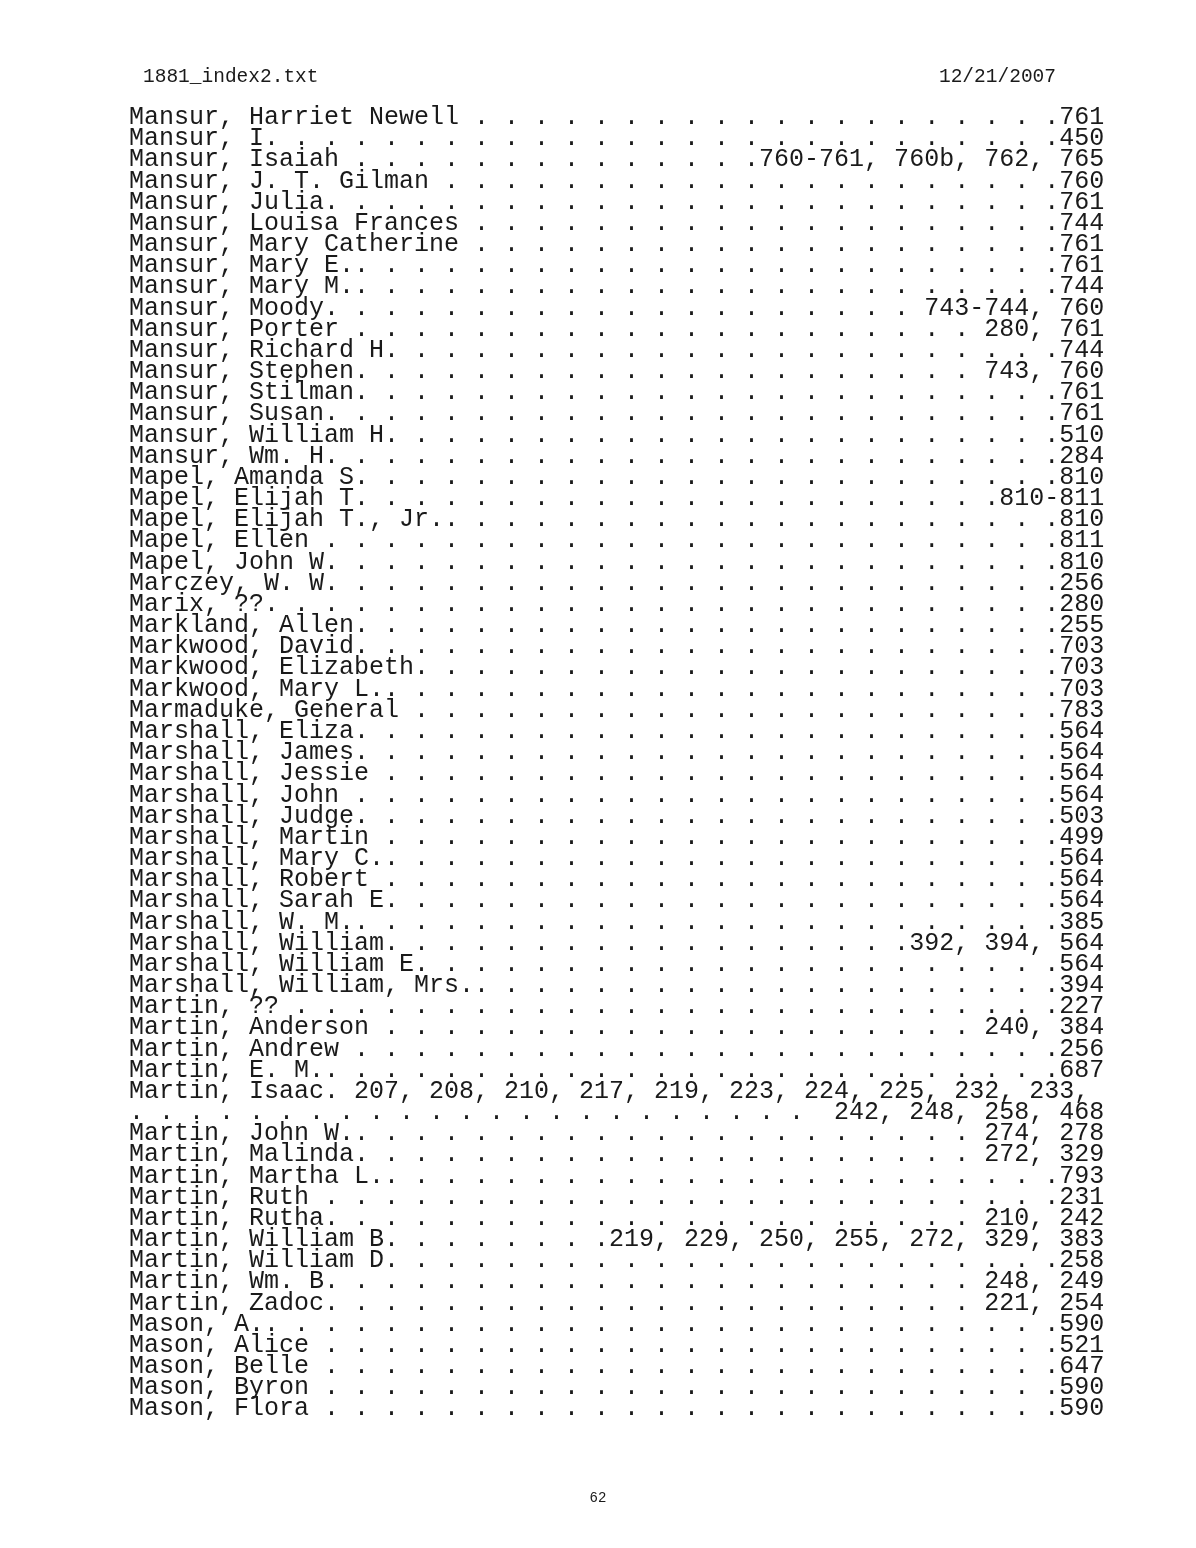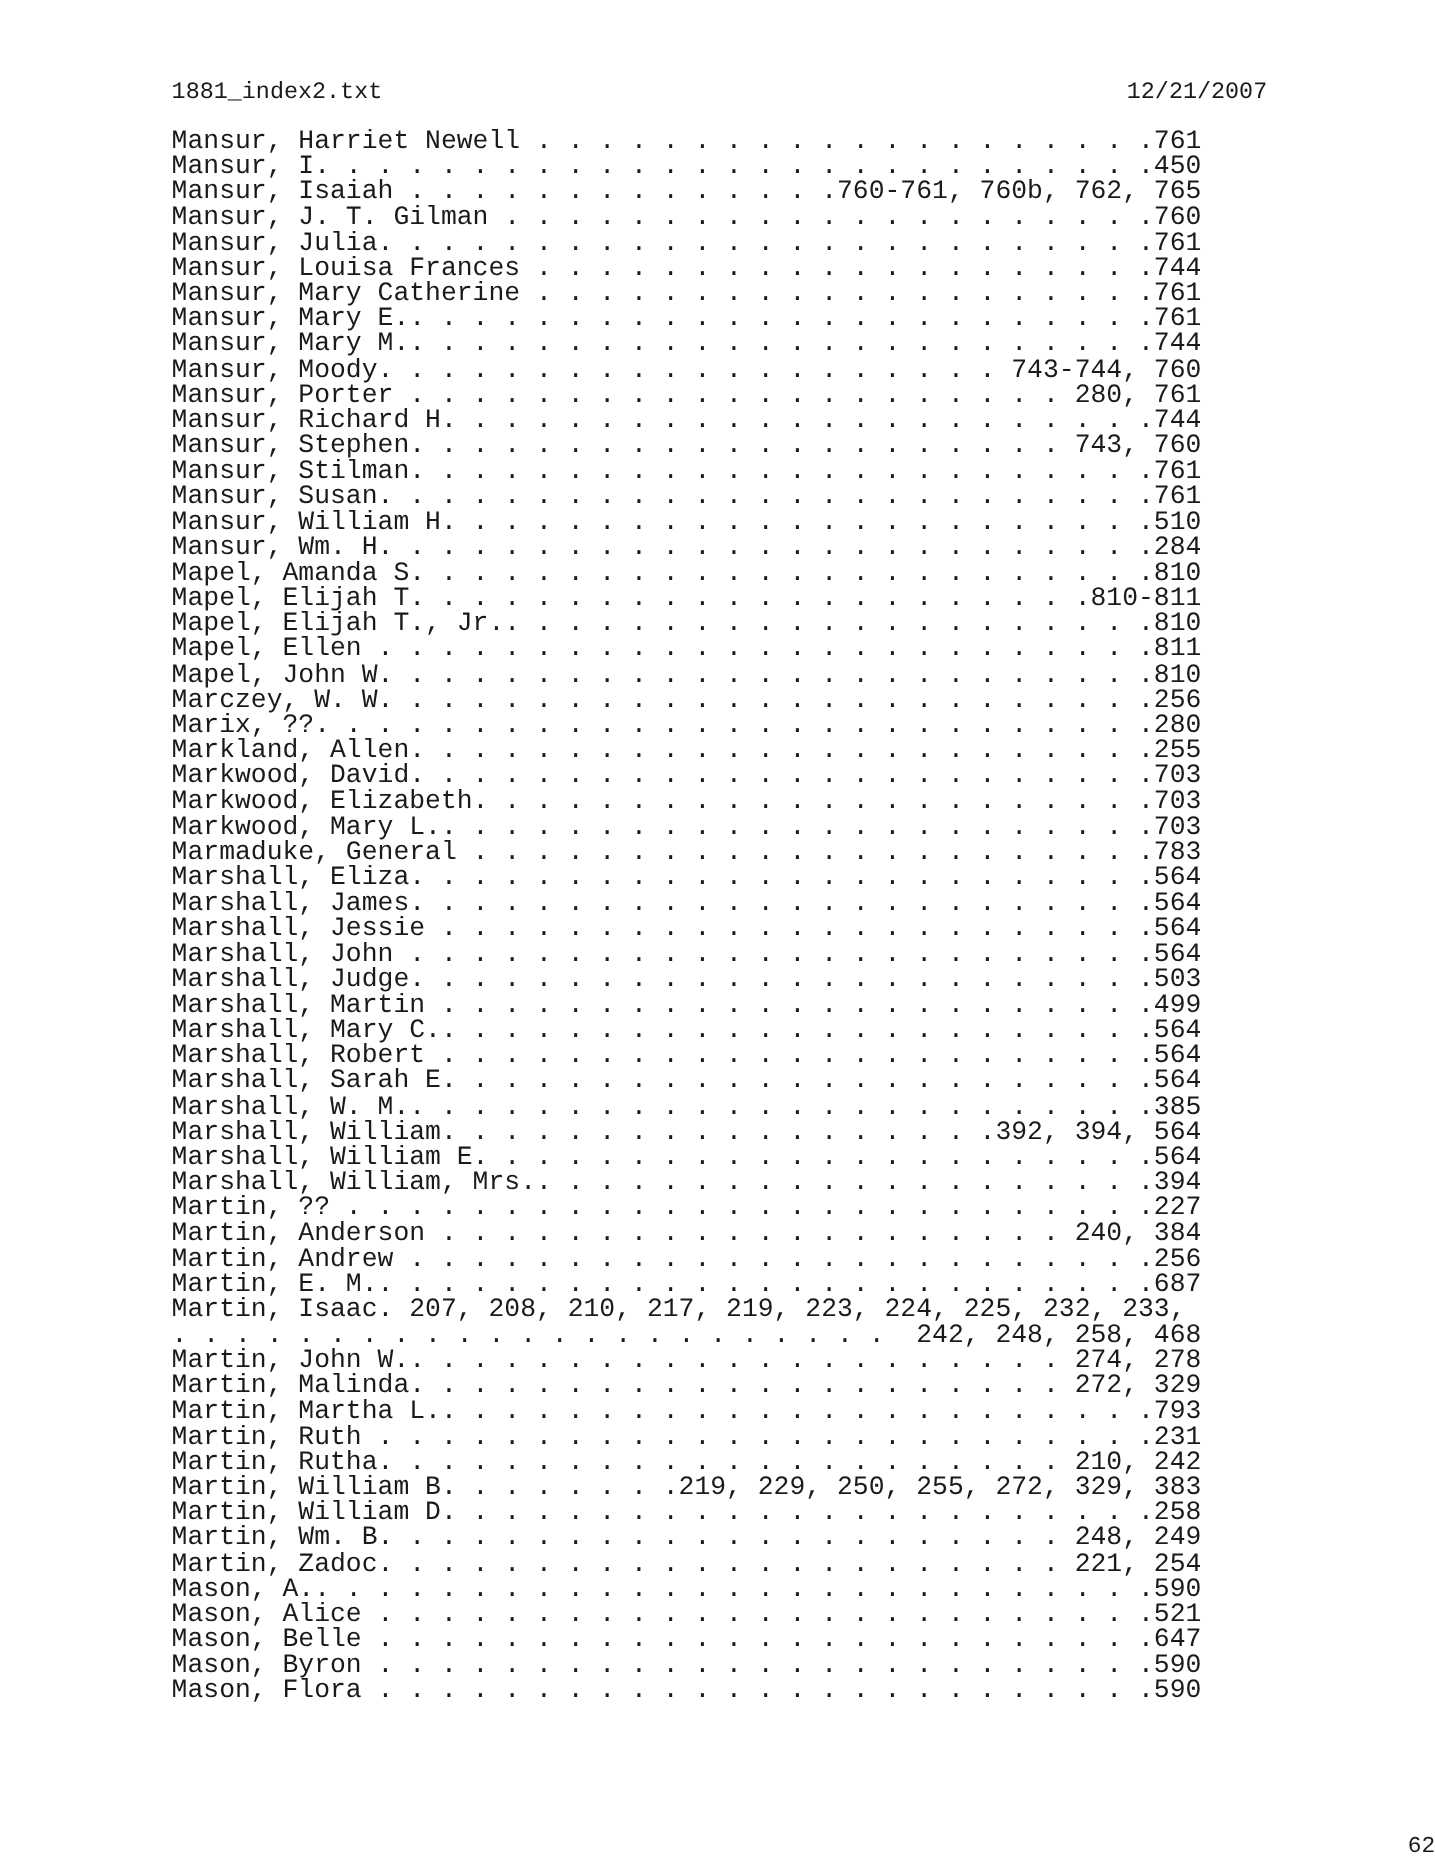--- a/index.html
+++ b/index.html
@@ -22,36 +22,36 @@
     top: 67px;
     width: 913px;
     display: flex;
     justify-content: space-between;
     font-size: 19.5px;
     line-height: 21px;
     white-space: pre;
   }
   .index-body {
     position: absolute;
-    left: 143px;
+    left: 129px;
     top: 107px;
-    font-size: 22px;
+    font-size: 25px;
     line-height: 21.17px;
     white-space: pre;
   }
   .index-body .line {
     white-space: pre;
   }
   .doc-footer {
     position: absolute;
     left: 0;
-    top: 1528px;
+    top: 1488px;
     width: 1196px;
-    text-align: right;
-    font-size: 19px;
+    text-align: center;
+    font-size: 14px;
     line-height: 21px;
   }
 </style>
 </head>
 <body>
 
 <div class="page">
   <div class="doc-header">
     <span>1881_index2.txt</span>
     <span>12/21/2007</span>

